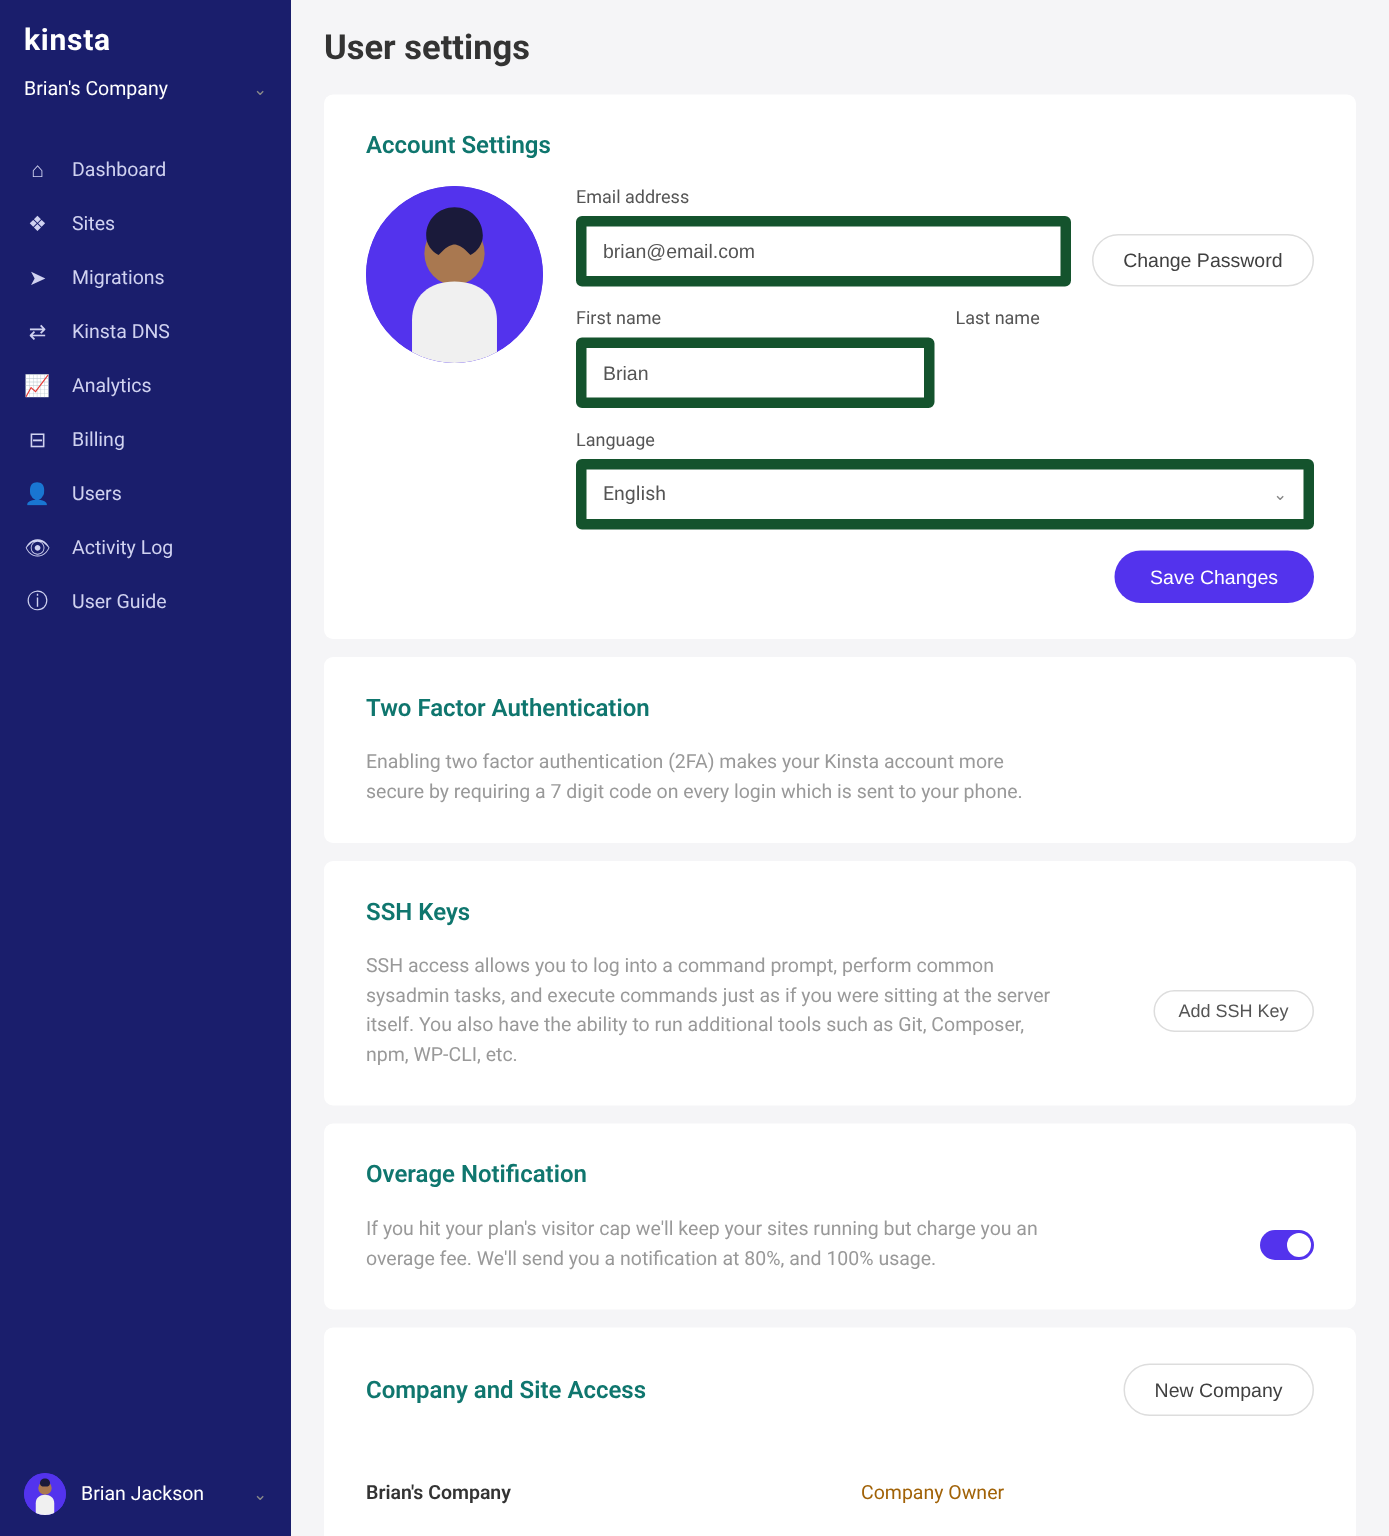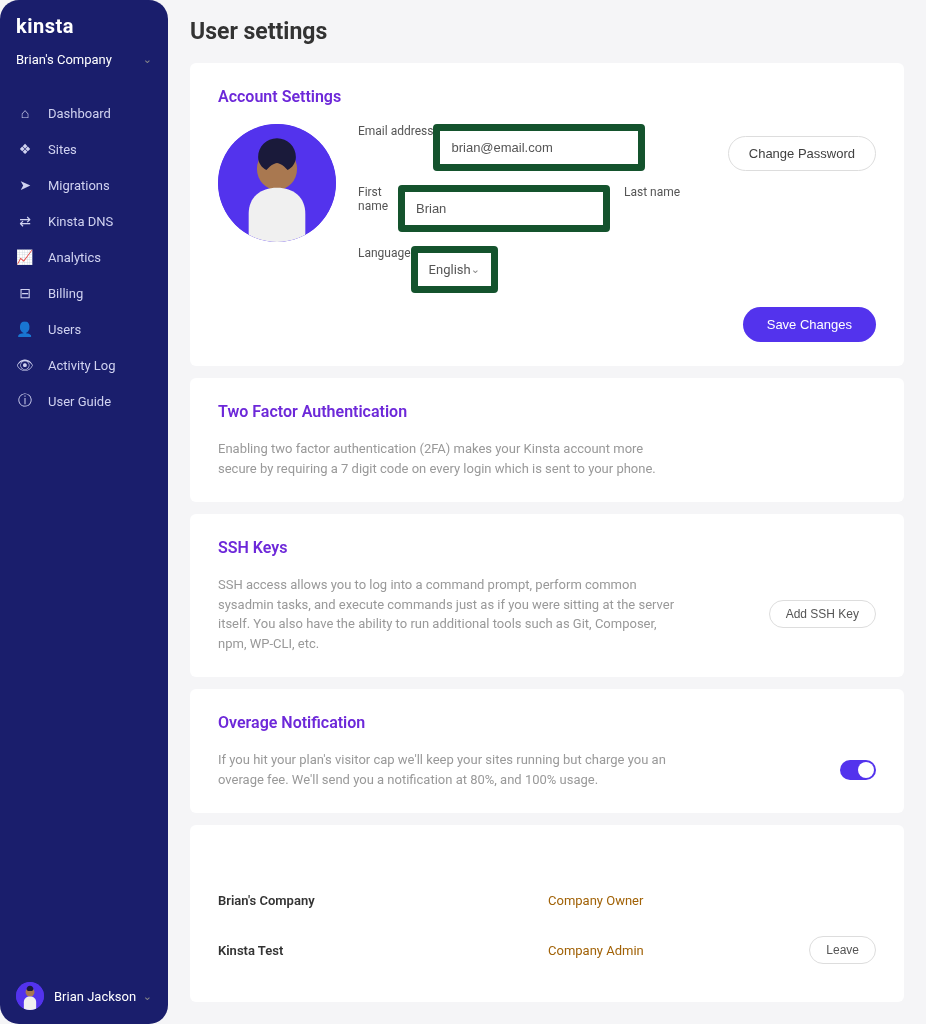--- a/index.html
+++ b/index.html
@@ -5,27 +5,26 @@
 * { margin: 0; padding: 0; box-sizing: border-box; }
 body {
   font-family: -apple-system, BlinkMacSystemFont, "Segoe UI", Roboto, sans-serif;
   background: #f5f5f7;
   display: flex;
   width: 926px;
   height: 1024px;
   overflow: hidden;
 }
 .sidebar {
-  width: 168px;
+  width: 194px;
   background: #1a1e6c;
   color: #fff;
   display: flex;
   flex-direction: column;
   flex-shrink: 0;
-  border-radius: 19px;
 }
 .logo {
   padding: 14px 16px 6px;
   font-size: 20px;
   font-weight: 700;
   letter-spacing: 0.5px;
 }
 .company-selector {
   padding: 8px 16px 18px;
   display: flex;
@@ -84,41 +83,41 @@
 }
 .card {
   background: #fff;
   border-radius: 6px;
   padding: 24px 28px;
   margin-bottom: 12px;
 }
 .section-title {
   font-size: 16px;
   font-weight: 600;
-  color: #6d28d9;
+  color: #0f766e;
   margin-bottom: 18px;
 }
 .account-grid {
   display: flex;
   gap: 22px;
 }
 .avatar-lg {
   width: 118px;
   height: 118px;
   border-radius: 50%;
   background: #5333ed;
   flex-shrink: 0;
   display: flex;
   align-items: center;
   justify-content: center;
   overflow: hidden;
 }
 .fields { flex: 1; }
 .row { display: flex; gap: 14px; margin-bottom: 14px; }
-.field { flex: 1; display: flex; flex-direction: row; }
+.field { flex: 1; display: flex; flex-direction: column; }
 .field label {
   font-size: 12px;
   color: #555;
   margin-bottom: 6px;
 }
 .field input, .select {
   border: 7px solid #14532d;
   border-radius: 4px;
   padding: 9px 11px;
   font-size: 13px;
@@ -330,20 +329,24 @@
 
   <div class="card">
     <div class="section-title">Overage Notification</div>
     <div class="two-col">
       <div class="desc">If you hit your plan's visitor cap we'll keep your sites running but charge you an overage fee. We'll send you a notification at 80%, and 100% usage.</div>
       <div class="toggle"></div>
     </div>
   </div>
 
   <div class="card">
+    <div class="two-col">
+      <div class="section-title" style="margin-bottom:0">Company and Site Access</div>
+      <button class="btn-outline">New Company</button>
+    </div>
     <div class="company-list">
       <div class="company-row">
         <div class="name">Brian's Company</div>
         <div class="role">Company Owner</div>
         <div class="action"></div>
       </div>
       <div class="company-row">
         <div class="name">Kinsta Test</div>
         <div class="role">Company Admin</div>
         <div class="action">

